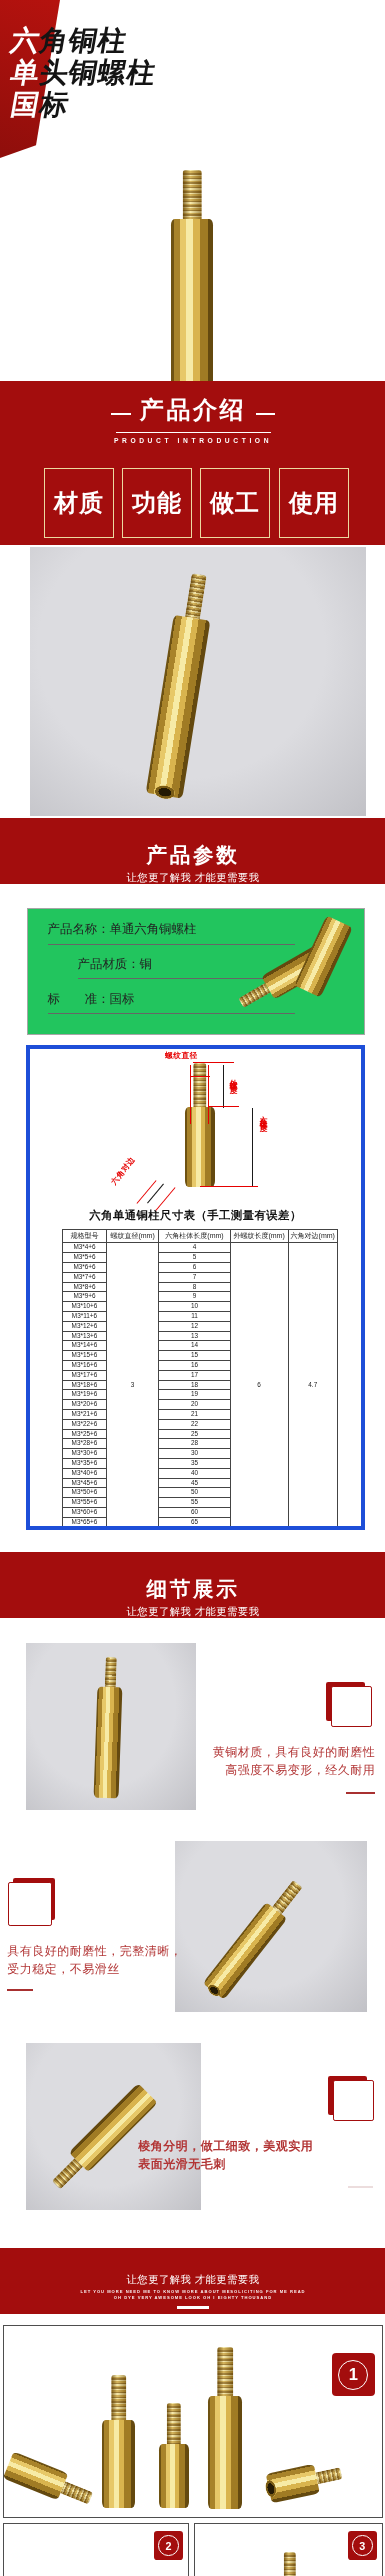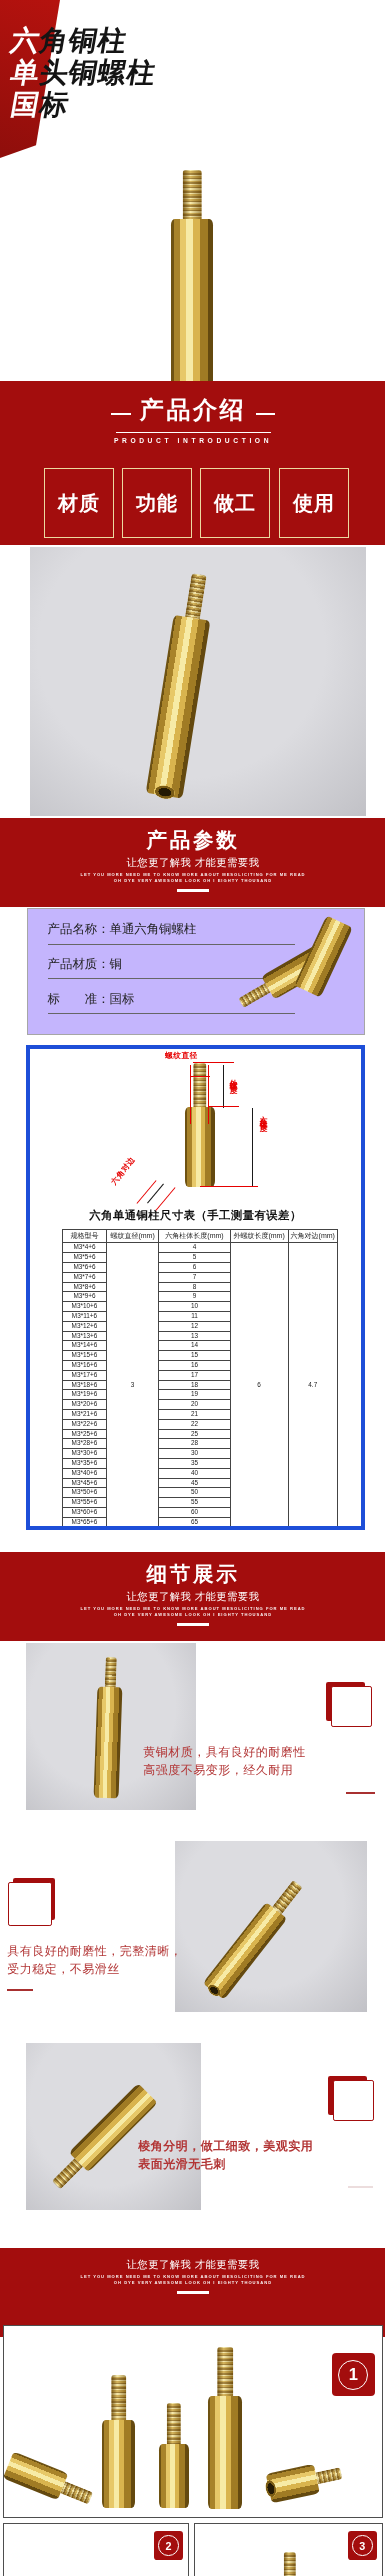--- a/index.html
+++ b/index.html
@@ -32,41 +32,41 @@
   
   .banner{position:absolute;left:0;width:386px;background:#a30d0d;color:#fff;text-align:center;box-sizing:border-box;}
   .b-intro{top:381px;height:164px;padding-top:13.4px;}
   .ttl-row{display:flex;align-items:center;justify-content:center;gap:9.3px;}
   .side-dash{width:19.6px;height:1.5px;background:#fff;margin-top:7.2px;}
   .b-title{font-size:24px;font-weight:800;letter-spacing:2.6px;}
   .b-underline{width:155px;height:1px;background:#fff;margin:5.2px auto 4.1px;}
   .b-en{font-size:6.7px;letter-spacing:3.6px;font-weight:700;}
   .sq{position:absolute;width:68px;height:68px;border:0.5px solid #ecd9a0;
       display:flex;align-items:center;justify-content:center;
-      font-size:20px;font-weight:700;color:#fff;letter-spacing:1px;}
+      font-size:24px;font-weight:700;color:#fff;letter-spacing:1px;}
   .sq1{left:44px;top:87px;} .sq2{left:122px;top:87px;} .sq3{left:200px;top:87px;} .sq4{left:279px;top:87px;}
 
-  .b-std{height:89px;padding-top:8px;}
+  .b-std{height:66px;padding-top:23px;}
   .b-std .b-title{font-size:20.6px;}
   .zh-sub{font-size:10.3px;margin-top:2.1px;letter-spacing:0.5px;}
   .en-sub{font-size:4.1px;letter-spacing:1px;line-height:1.6;margin-top:1.5px;font-weight:700;opacity:.95;}
   .dash{width:32px;height:2.6px;background:#fff;margin:4.6px auto 0;}
   .b-params{top:818px;} .b-details{top:1552px;} .b-real{top:2248px;}
 
   
   .photo{position:absolute;overflow:hidden;
     background:radial-gradient(ellipse at 45% 38%,#dcdce0 0 55%,#c1c1c6 100%);}
   #photo1{left:30px;top:547px;width:336px;height:269px;}
 
   
   .pbox{position:absolute;left:27px;top:908px;width:338px;height:127px;
-        border:1px solid #a6a6a6;background:#c4b5fd;box-sizing:border-box;overflow:hidden;}
+        border:1px solid #a6a6a6;background:#22c55e;box-sizing:border-box;overflow:hidden;}
   .p-row{position:absolute;left:19.6px;width:247px;font-size:12.4px;color:#222;
          padding-bottom:5.2px;border-bottom:0.5px solid #666;}
-  .p-row.r1{top:12.4px;} .p-row.r2{top:47px;} .p-row.r3{top:82px;}
+  .p-row.r1{top:12.4px;} .p-row.r2{top:47px;margin-left:30px;} .p-row.r3{top:82px;}
 
   
   .sbox{position:absolute;left:26px;top:1045px;width:339px;height:485px;
         border:4px solid #1d4ed8;background:#fff;box-sizing:border-box;overflow:hidden;}
   .rl{position:absolute;background:#e60000;}
   .bl{position:absolute;background:#1a1a1a;}
   .rlabel{position:absolute;color:#e60000;font-size:7.7px;font-weight:700;letter-spacing:0.5px;}
   .vred{position:absolute;writing-mode:vertical-rl;color:#e60000;font-size:7.7px;font-weight:700;letter-spacing:1.5px;}
   .size-title{position:absolute;top:159px;width:100%;text-align:center;
               font-size:11.3px;font-weight:700;color:#111;letter-spacing:0.5px;}
@@ -79,21 +79,21 @@
   .badge-sq{position:absolute;z-index:0;background:#a30d0d;color:#fff;border-radius:2.1px;
             display:flex;align-items:center;justify-content:center;font-weight:800;}
   .badge-sq::after{content:"";position:absolute;left:4.6px;top:3.6px;width:100%;height:100%;
             border:0.5px solid #a30d0d;border-radius:2.1px;background:#fff;z-index:-1;}
   .badge-sq.alt::after{left:-4.6px;}
   .d-text{position:absolute;color:#b23535;font-size:12px;line-height:18px;letter-spacing:0.5px;}
   .redline{position:absolute;background:#a83030;height:2.1px;}
 
   #d1-photo{left:26px;top:1643px;width:170px;height:167px;}
   #d1-badge{left:326px;top:1682px;width:39px;height:39px;font-size:21.6px;}
-  #d1-text{right:10.8px;top:1743px;width:232px;}
+  #d1-text{right:10.8px;top:1743px;width:232px;text-align:right;}
   #d1-line{left:346px;top:1792px;width:29px;}
 
   #d2-badge{left:13px;top:1878px;width:42px;height:42px;font-size:23px;}
   #d2-photo{left:175px;top:1841px;width:192px;height:171px;}
   #d2-text{left:7.2px;top:1942px;width:242px;text-align:left;}
   #d2-line{left:6.7px;top:1989px;width:26px;}
 
   #d3-photo{left:26px;top:2043px;width:175px;height:167px;}
   #d3-badge{left:328px;top:2076px;width:39px;height:39px;font-size:21.6px;}
   #d3-text{right:10.8px;top:2137px;width:237px;text-align:left;font-weight:bold;}

